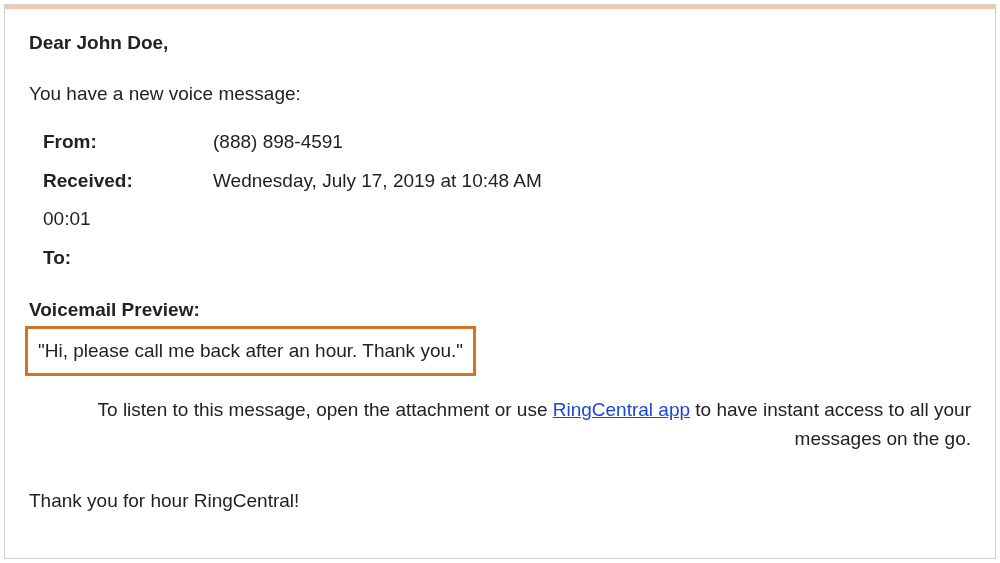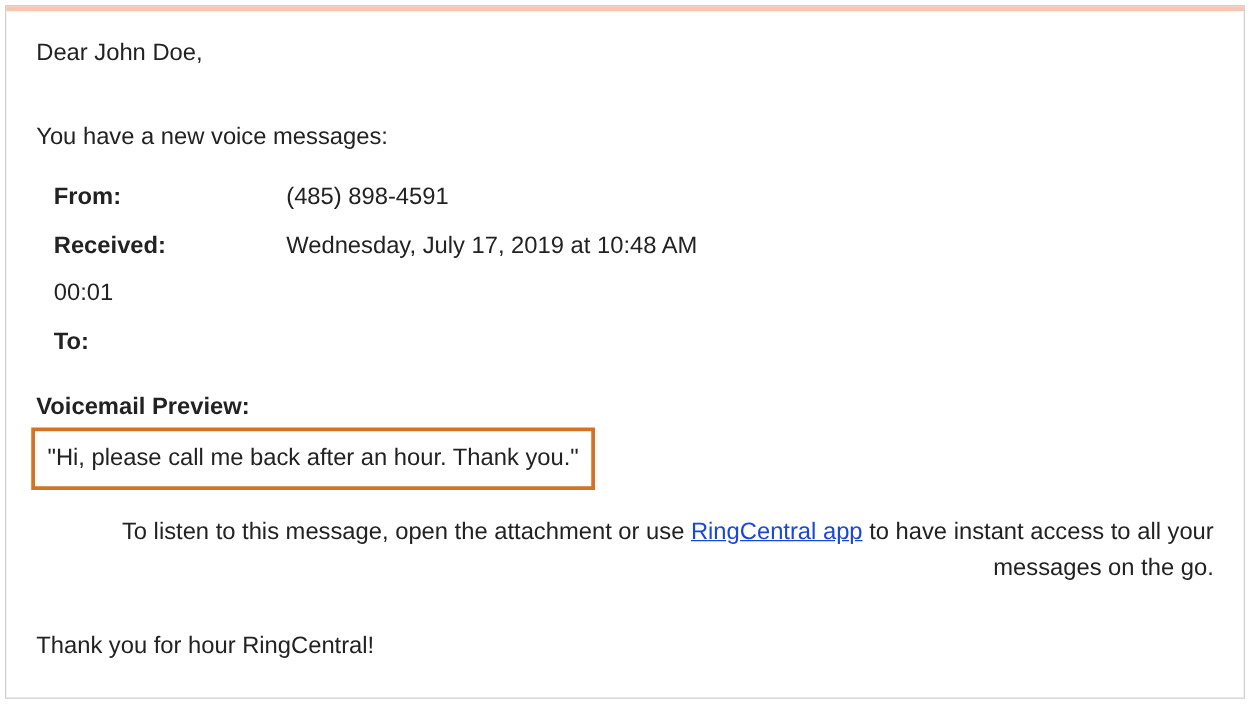--- a/index.html
+++ b/index.html
@@ -26,33 +26,33 @@
       background: #f8c5b1;
       width: 100%;
     }
     .content {
       padding: 20px 24px;
       font-size: 19px;
       color: #222222;
       line-height: 1.5;
     }
     .greeting {
-      margin-bottom: 38px;
+      margin-bottom: 22px;
+      font-weight: bold;
     }
     .intro {
       margin-bottom: 20px;
     }
     .details-table {
       margin-left: 14px;
       margin-bottom: 24px;
     }
     .details-row {
       display: flex;
       margin-bottom: 10px;
-      gap: 16px;
     }
     .details-label {
       font-weight: bold;
       width: 170px;
     }
     .details-value {
       font-weight: normal;
     }
     .preview-heading {
       font-weight: bold;
@@ -79,26 +79,26 @@
   </style>
 </head>
 <body>
 
 <div class="email-container">
   <div class="top-accent"></div>
   <div class="content">
 
     <div class="greeting">Dear John Doe,</div>
 
-    <div class="intro">You have a new voice messages:</div>
+    <div class="intro">You have a new voice message:</div>
 
     <div class="details-table">
       <div class="details-row">
         <div class="details-label">From:</div>
-        <div class="details-value">(485) 898-4591</div>
+        <div class="details-value">(888) 898-4591</div>
       </div>
       <div class="details-row">
         <div class="details-label">Received:</div>
         <div class="details-value">Wednesday, July 17, 2019 at 10:48 AM</div>
       </div>
       <div class="details-row">
         <div class="details-value">00:01</div>
       </div>
       <div class="details-row">
         <div class="details-label">To:</div>

